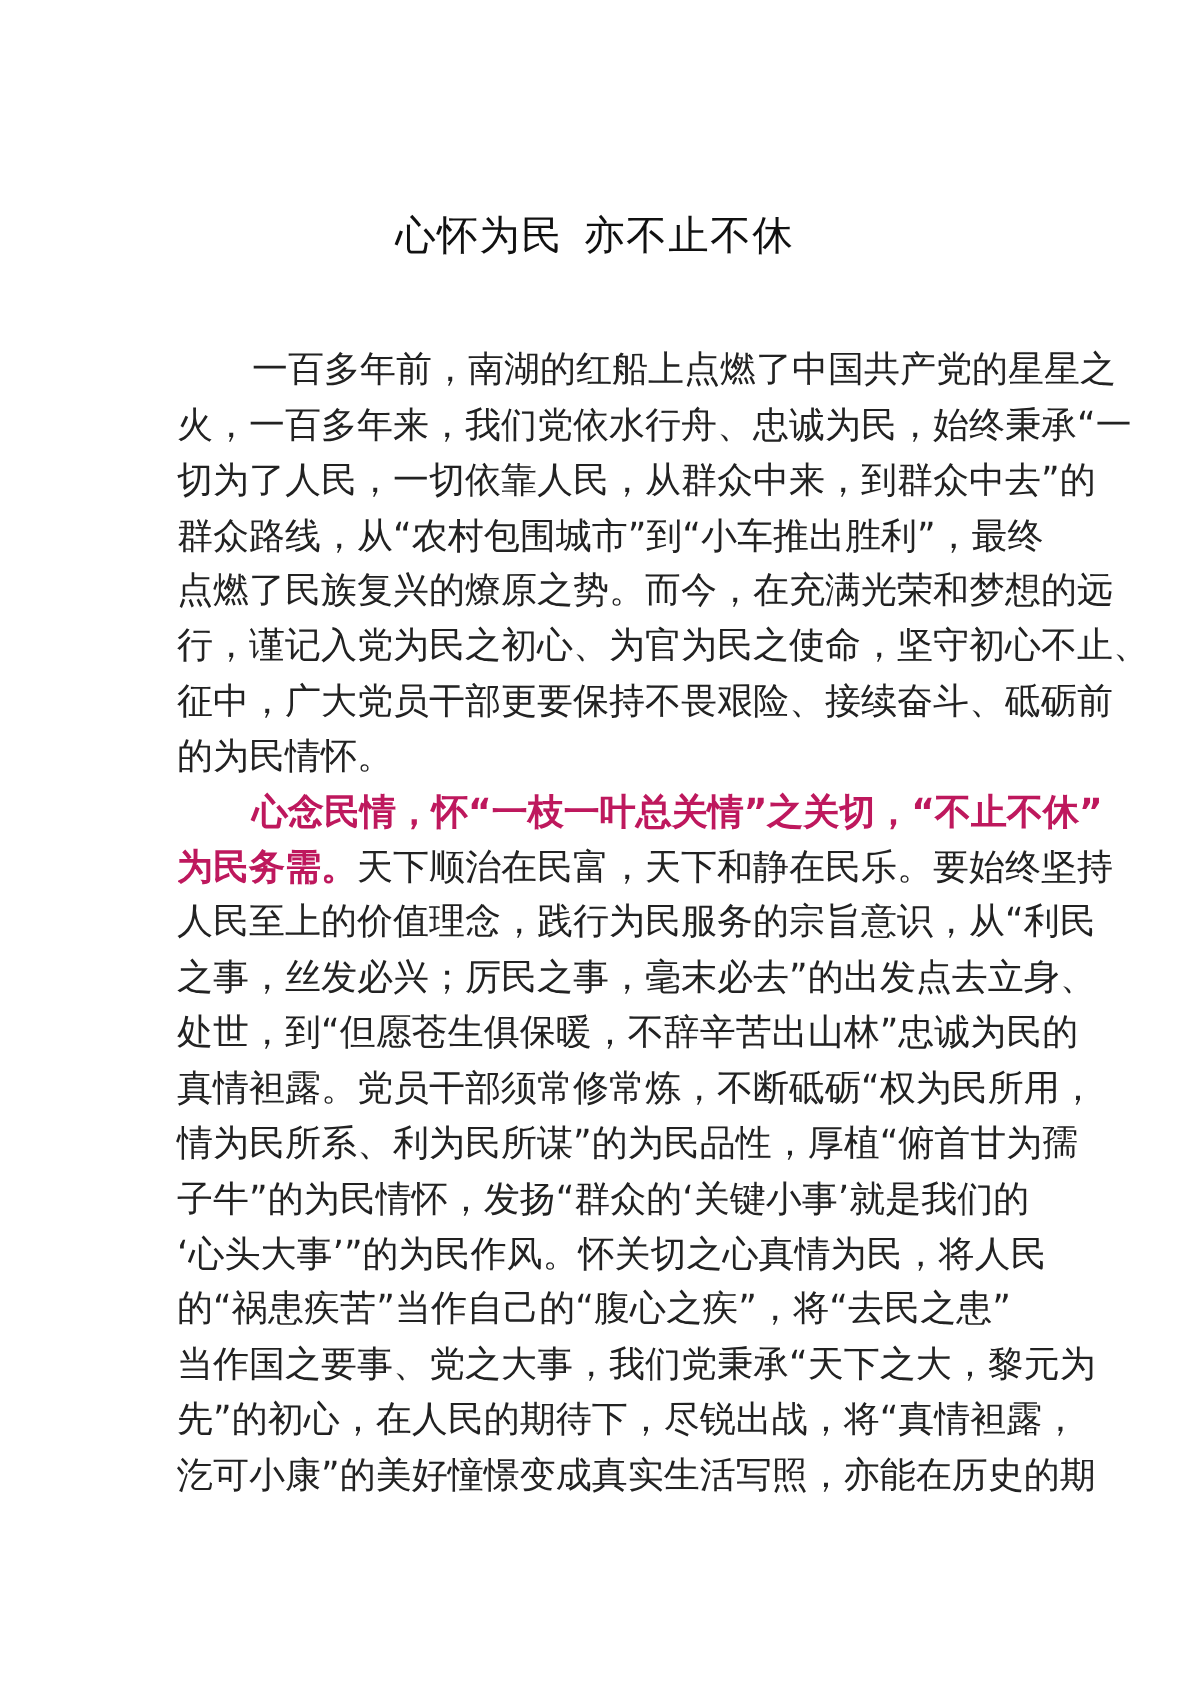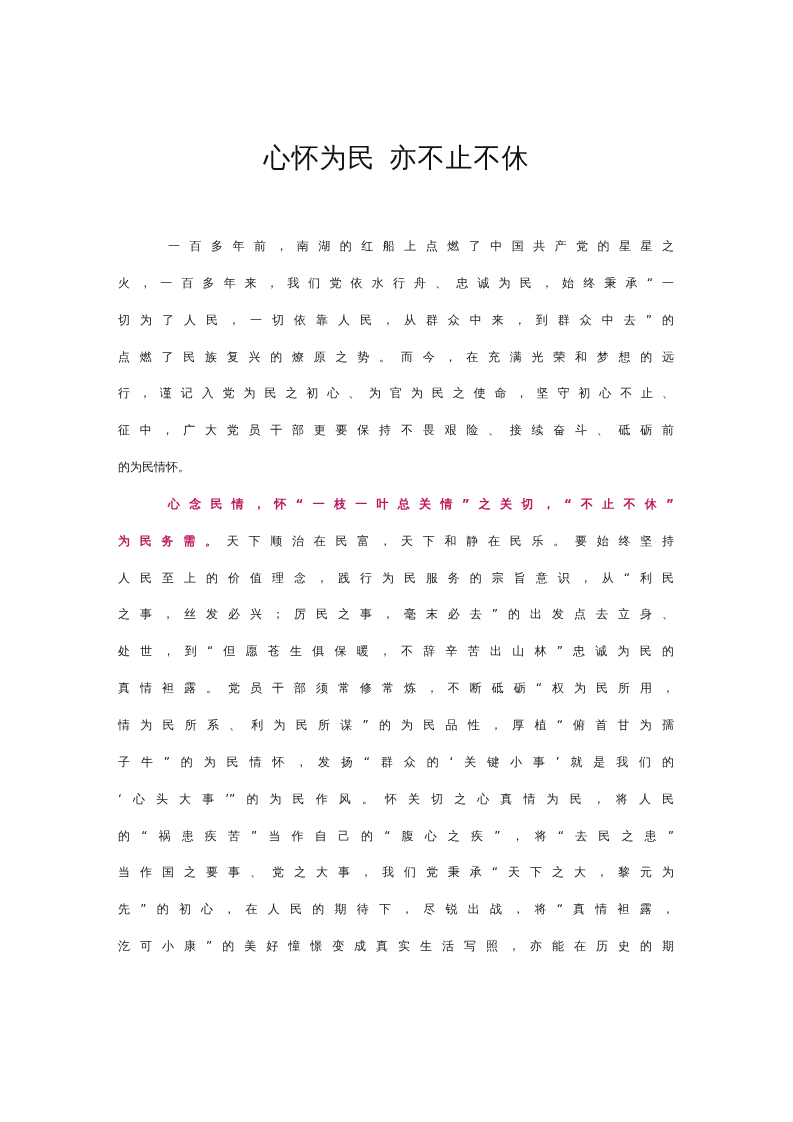--- a/index.html
+++ b/index.html
@@ -4,39 +4,40 @@
 <style>
   html, body { margin: 0; padding: 0; background: #ffffff; }
   body { width: 793px; height: 1122px; position: relative; overflow: hidden;
          font-family: "DejaVu Sans", "Liberation Sans", sans-serif; color: #1a1a1a; }
   .page { position: absolute; left: 0; top: 0; width: 671px; height: 1122px; background: #fff; }
   .title { position: absolute; left: 0; width: 793px; top: 141px; text-align: center;
            font-size: 27px; line-height: 34px; font-weight: normal; color: #111; letter-spacing: 1px; }
   .title span { display: inline-block; }
   .title .gap { width: 14px; }
   .body { position: absolute; left: 118px; top: 228px; width: 556px; }
-  .line { height: 36.85px; line-height: 36.85px; font-size: 12px; white-space: nowrap;
+  .line { height: 36.85px; line-height: 36.85px; font-size: 24px; white-space: nowrap;
           text-align: justify; text-align-last: justify; color: #222; }
   .line.last { text-align-last: left; }
   .line.indent { padding-left: 50px; }
   .bold { font-weight: bold; color: #be185d; }
 </style>
 </head>
 <body>
 
 <div class="page">
   <div class="title">
     <span>心怀为民</span><span class="gap"></span><span>亦不止不休</span>
   </div>
 
   <div class="body">
     <div>
       <div class="line indent">一百多年前，南湖的红船上点燃了中国共产党的星星之</div>
       <div class="line">火，一百多年来，我们党依水行舟、忠诚为民，始终秉承“一</div>
       <div class="line">切为了人民，一切依靠人民，从群众中来，到群众中去”的</div>
+      <div class="line">群众路线，从“农村包围城市”到“小车推出胜利”，最终</div>
       <div class="line">点燃了民族复兴的燎原之势。而今，在充满光荣和梦想的远</div>
       <div class="line">行，谨记入党为民之初心、为官为民之使命，坚守初心不止、</div>
       <div class="line">征中，广大党员干部更要保持不畏艰险、接续奋斗、砥砺前</div>
       <div class="line last">的为民情怀。</div>
     </div>
 
     <div>
       <div class="line indent bold">心念民情，怀“一枝一叶总关情”之关切，“不止不休”</div>
       <div class="line"><span class="bold">为民务需。</span><span>天下顺治在民富，天下和静在民乐。要始终坚持</span></div>
       <div class="line">人民至上的价值理念，践行为民服务的宗旨意识，从“利民</div>

